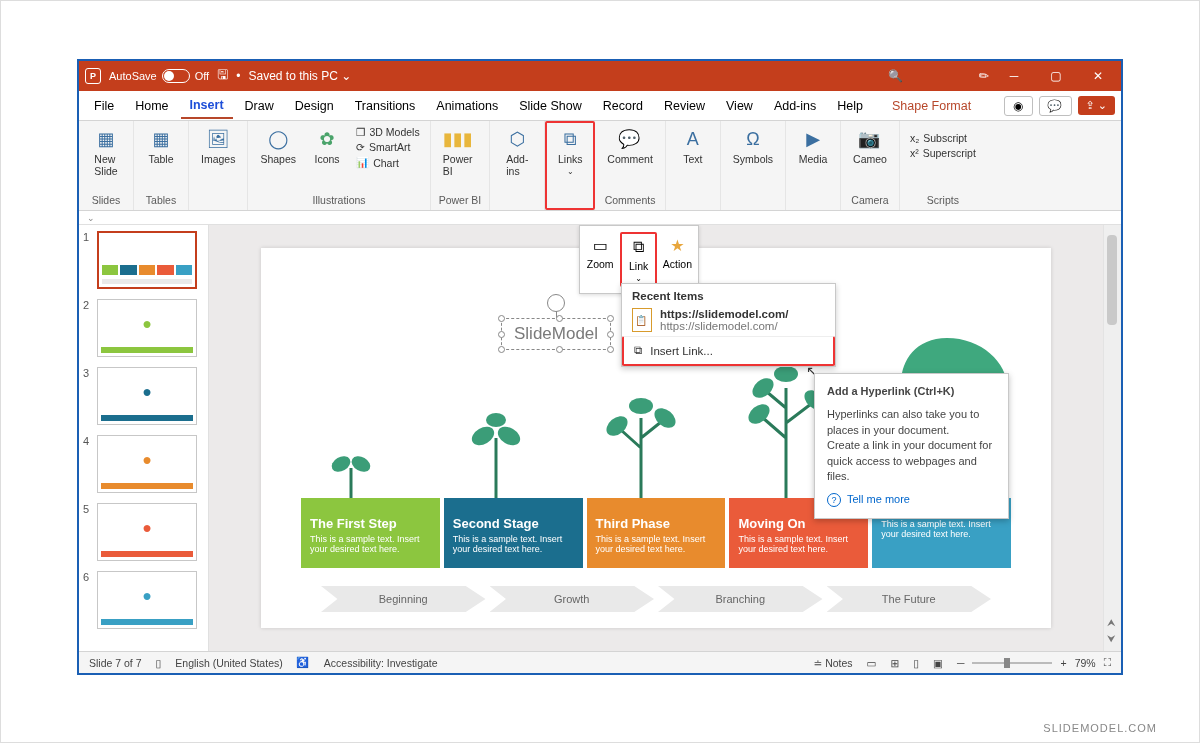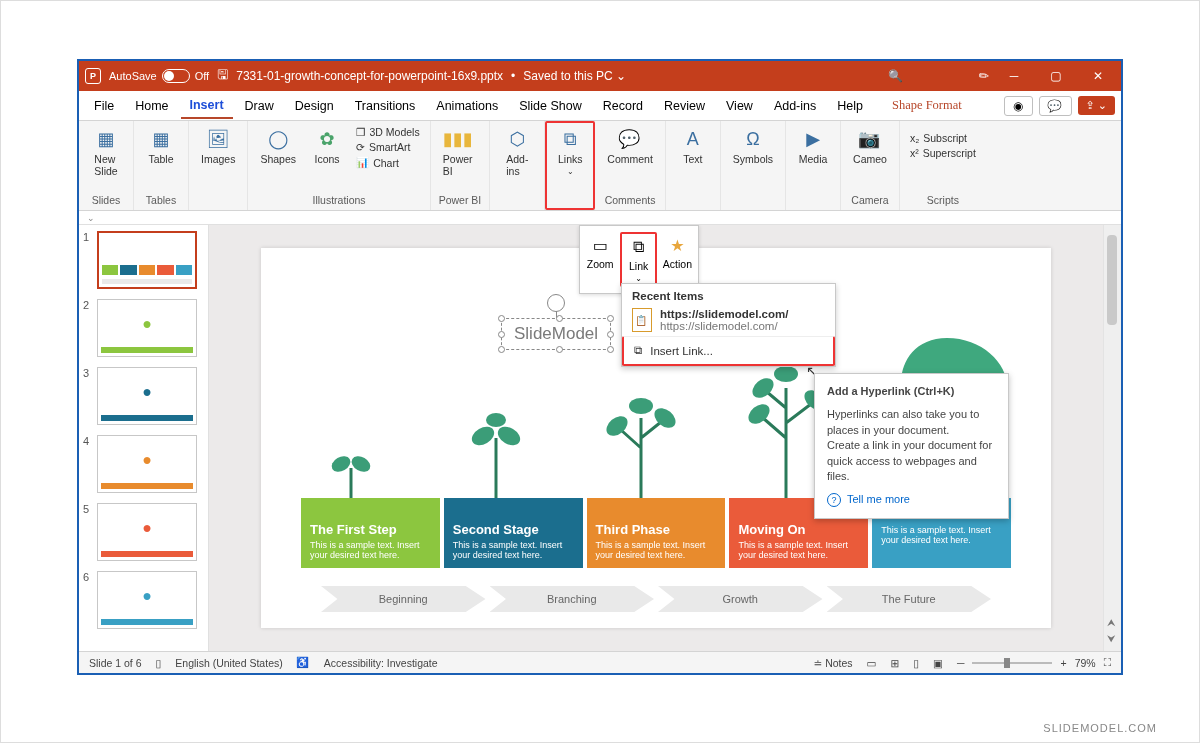--- a/index.html
+++ b/index.html
@@ -11,21 +11,21 @@
   .titlebar .spacer { flex: 1; }
   .logo-icon { width: 16px; height: 16px; border: 1px solid #fff; border-radius: 3px; display: flex; align-items: center; justify-content: center; font-size: 9px; font-weight: bold; }
   .autosave-toggle { display: flex; align-items: center; gap: 5px; font-size: 11px; }
   .toggle { width: 28px; height: 14px; border: 1px solid #fff; border-radius: 8px; position: relative; }
   .toggle::after { content: ""; position: absolute; width: 10px; height: 10px; background: #fff; border-radius: 50%; top: 1px; left: 1px; }
   .win-btn { width: 34px; height: 28px; display: flex; align-items: center; justify-content: center; font-size: 12px; cursor: pointer; }
   .draw-icon { transform: rotate(-40deg); }
   .menubar { height: 30px; background: #fff; border-bottom: 1px solid #d4d4d4; display: flex; align-items: center; font-size: 12.5px; padding: 0 6px; gap: 3px; }
   .menubar .tab { padding: 5px 9px; cursor: pointer; }
   .menubar .tab.active { color: #1d4ed8; border-bottom: 2px solid #b7472a; font-weight: 600; }
-  .menubar .shapeformat { color: #b7472a; margin-left: 8px; font-family: Liberation Serif, serif; }
+  .menubar .shapeformat { color: #b7472a; margin-left: 8px; }
   .menubar .rside { margin-left: auto; display: flex; gap: 6px; align-items: center; }
   .menubar .rbox { border: 1px solid #bfbfbf; padding: 2px 8px; border-radius: 3px; font-size: 12px; }
   .sharebtn { background: #c43e1c; color: #fff; padding: 3px 8px; border-radius: 3px; font-size: 11px; }
   .ribbon { background: #f5f5f5; border-bottom: 1px solid #d4d4d4; display: flex; font-size: 11px; height: 90px; }
   .rgroup { border-right: 1px solid #e5e5e5; padding: 4px 8px; display: flex; flex-direction: column; }
   .rgroup .groupname { font-size: 10.5px; text-align: center; color: #5a5a5a; margin-top: auto; }
   .rgroup .row { display: flex; gap: 8px; align-items: flex-start; }
   .rbtn { display: flex; flex-direction: column; align-items: center; gap: 2px; padding: 2px 4px; cursor: pointer; font-size: 10.5px; color: #333; min-width: 38px; }
   .rbtn .ico { width: 24px; height: 24px; display: flex; align-items: center; justify-content: center; font-size: 18px; color: #3b6fa0; }
   .vstack { display: flex; flex-direction: column; gap: 1px; font-size: 10.5px; }
@@ -53,21 +53,21 @@
   .popup-links .pbtn .pico { width: 22px; height: 22px; display: flex; align-items: center; justify-content: center; font-size: 16px; }
   .submenu { position: absolute; top: 58px; left: 412px; width: 215px; background: #fff; border: 1px solid #c8c8c8; box-shadow: 0 2px 6px rgba(0,0,0,0.2); font-size: 11.5px; color: #333; }
   .submenu .headline { font-weight: 600; padding: 6px 10px 2px; }
   .recent-item { display: flex; gap: 8px; padding: 4px 10px; align-items: center; }
   .recent-item .tinyico { width: 20px; height: 24px; border: 1px solid #d89b2c; display:flex; align-items: center; justify-content: center; font-size: 10px; }
   .insertlink-row { display: flex; align-items: center; gap: 8px; padding: 7px 10px; border-top: 1px solid #eee; }
   .tooltip { position: absolute; top: 148px; left: 605px; width: 195px; background: #fff; border: 1px solid #c8c8c8; box-shadow: 0 2px 6px rgba(0,0,0,0.25); font-size: 11px; padding: 10px 12px; color: #444; line-height: 1.4; }
   .tooltip .tt-title { font-weight: 600; margin-bottom: 5px; }
   .tooltip .tt-link { color: #0066cc; margin-top: 8px; display: flex; align-items: center; gap: 6px; }
   .stages { position: absolute; bottom: 60px; left: 40px; right: 40px; display: flex; gap: 4px; }
-  .stage { flex: 1; height: 70px; padding: 24px 9px; color: #fff; font-size: 9px; }
+  .stage { flex: 1; height: 70px; padding: 18px 9px; color: #fff; font-size: 9px; }
   .stage .st-title { font-size: 13px; font-weight: 600; margin-bottom: 3px; }
   .arrows-row { position: absolute; bottom: 16px; left: 60px; right: 60px; display: flex; gap: 4px; }
   .arrow { flex: 1; height: 26px; background: #e9e9e9; display: flex; align-items: center; justify-content: center; font-size: 11px; color: #666; position: relative; clip-path: polygon(0 0, 88% 0, 100% 50%, 88% 100%, 0 100%, 10% 50%); }
   .plant { position: absolute; bottom: 130px; }
   .statusbar { height: 22px; background: #f5f5f5; border-top: 1px solid #d4d4d4; display: flex; align-items: center; font-size: 10.5px; color: #444; padding: 0 10px; gap: 14px; }
   .statusbar .spacer { flex: 1; }
   .statusbar .zbox { display: flex; align-items: center; gap: 8px; }
   .zslider { width: 80px; height: 2px; background: #bbb; position: relative; }
   .zslider::after { content:""; position:absolute; width:6px; height:10px; background:#888; left:40%; top:-4px;}
 </style>
@@ -79,21 +79,20 @@
   <div class="window">
 
     <div class="titlebar">
       <div class="logo-icon">P</div>
       <div class="autosave-toggle">
         <span>AutoSave</span>
         <div class="toggle"></div>
         <span>Off</span>
       </div>
       <span style="font-size:13px">🖫</span>
-      <span>7331-01-growth-concept-for-powerpoint-16x9.pptx</span>
       <span>•</span>
       <span><span>Saved to this PC</span> ⌄</span>
       <div class="spacer"></div>
       <span>🔍</span>
       <div style="width:60px"></div>
       <span class="draw-icon">✎</span>
       <div class="win-btn">─</div>
       <div class="win-btn">▢</div>
       <div class="win-btn">✕</div>
     </div>
@@ -386,22 +385,22 @@
                 <div>This is a sample text. Insert your desired text here.</div>
               </div>
             <div class="stage" style="background:#39a0c4">
                 <div class="st-title"></div>
                 <div>This is a sample text. Insert your desired text here.</div>
               </div>
           </div>
 
           <div class="arrows-row">
             <div class="arrow">Beginning</div>
+            <div class="arrow">Growth</div>
             <div class="arrow">Branching</div>
-            <div class="arrow">Growth</div>
             <div class="arrow">The Future</div>
           </div>
         </div>
 
         <div class="popup-links">
           <div class="pbtn">
               <div class="pico">▭</div>
               <span>Zoom</span>
             </div>
           <div class="pbtn hlred">
@@ -443,21 +442,21 @@
       </div>
 
       <div class="scrollbar">
         <div class="sbthumb"></div>
         <div style="position:absolute;bottom:22px;left:3px;font-size:10px;color:#777">⮝</div>
         <div style="position:absolute;bottom:6px;left:3px;font-size:10px;color:#777">⮟</div>
       </div>
     </div>
 
     <div class="statusbar">
-      <span>Slide 1 of 6</span>
+      <span>Slide 7 of 7</span>
       <span>▯</span>
       <span>English (United States)</span>
       <span>♿</span>
       <span>Accessibility: Investigate</span>
       <div class="spacer"></div>
       <span>≐ <span>Notes</span></span>
       <span>▭</span>
       <span>⊞</span>
       <span>▯</span>
       <span>▣</span>

